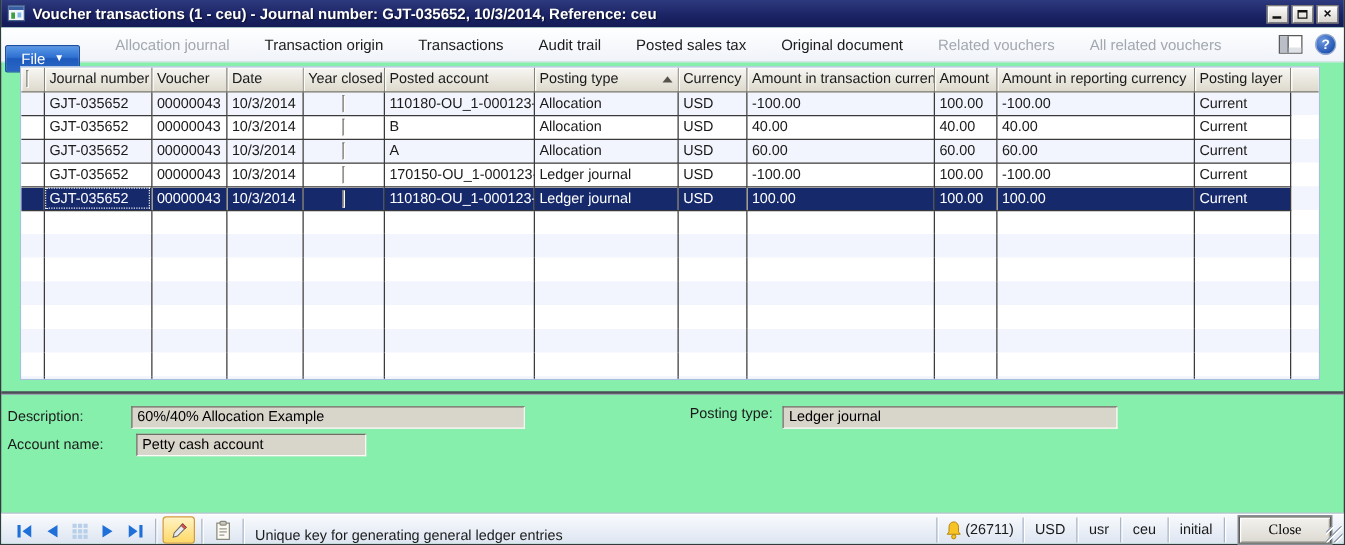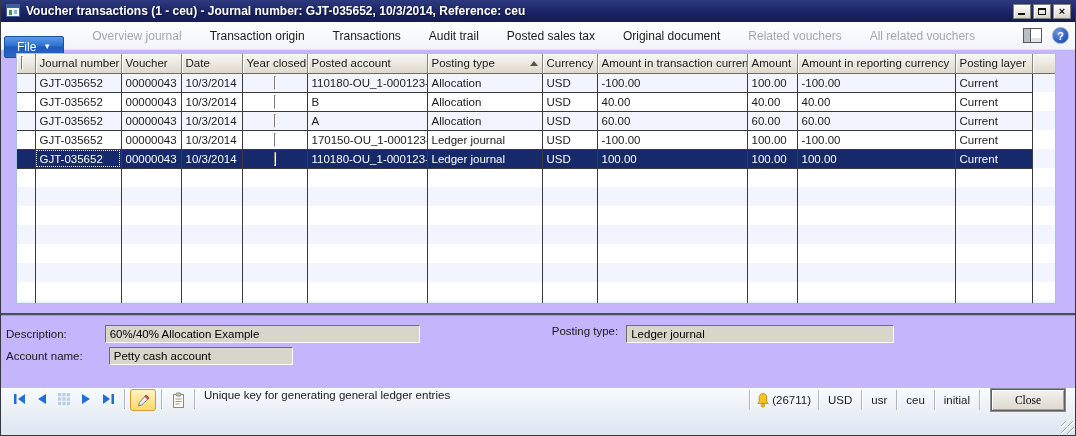--- a/index.html
+++ b/index.html
@@ -1,19 +1,19 @@
 <!DOCTYPE html>
 <html><head>
 <meta charset="utf-8">
 <style>
   * { box-sizing: border-box; margin: 0; padding: 0; }
   html,body { width:1076px; height:436px; overflow:hidden; }
   body { font-family:"Liberation Sans", sans-serif; font-size:11.5px; color:#1a1a1a; background:#eaf1fb; }
 
-  .window { width:1076px; height:436px; border:1px solid #35383f; border-top:0; display:flex; flex-direction:column; background:#c4b5fd; }
+  .window { width:1076px; height:436px; border:1px solid #35383f; border-top:0; display:flex; flex-direction:column; background:#86efac; }
 
   
   .titlebar { height:22px; background:linear-gradient(180deg,#2e3a7e 0%, #1b2465 55%, #141b55 100%); display:flex; align-items:center; padding:0 4px 0 5px; flex:0 0 auto; }
   .titlebar .app-icon { width:15px; height:14px; margin-right:5px; flex:0 0 auto; }
   .titlebar .title { color:#fff; font-weight:bold; font-size:12px; text-shadow:1px 1px 1px #00000088; white-space:nowrap; overflow:hidden; flex:1 1 auto; }
   .winbtns { display:flex; gap:2px; flex:0 0 auto; }
   .winbtn { width:18px; height:15px; background:linear-gradient(180deg,#fdfdfc,#d8d5cd); border:1px solid #7f7d76; box-shadow:inset 1px 1px 0 #ffffff; display:flex; align-items:center; justify-content:center; font-size:11px; font-weight:bold; color:#111; position:relative; cursor:default; }
   .winbtn .minbar { position:absolute; left:4px; bottom:3px; width:7px; height:2px; background:#111; }
   .winbtn .maxbox { width:8px; height:7px; border:1px solid #111; border-top:2px solid #111; }
 
@@ -64,21 +64,21 @@
   .fields { flex:0 0 auto; padding:9px 0 0 5px; height:58px; position:relative; }
   .frow { display:flex; align-items:center; margin-bottom:4px; }
   .flabel { display:inline-block; }
   .fld { height:18px; background:#d8d5cb; border:1px solid; border-color:#6f6d66 #fbfbf8 #fbfbf8 #6f6d66; box-shadow:0 0 0 1px #9b9density inset; font-family:"Liberation Sans", sans-serif; font-size:11.5px; color:#000; padding:1px 4px; }
   #fld-desc { width:315px; margin-left:38px; }
   #fld-acct { width:184px; margin-left:26px; }
   #fld-ptype { width:268px; margin-left:8px; }
   .ptype-group { margin-left:132px; display:flex; align-items:flex-start; }
 
   
-  .statusbar { margin-top:auto; height:47px; background:linear-gradient(180deg,#f8fafd,#dde5f1); border-top:1px solid #ffffff; box-shadow:0 -1px 0 #b9c2d0; display:flex; align-items:flex-start; padding:0 2px 0 8px; flex:0 0 auto; position:relative; }
+  .statusbar { margin-top:auto; height:24px; background:linear-gradient(180deg,#f8fafd,#dde5f1); border-top:1px solid #ffffff; box-shadow:0 -1px 0 #b9c2d0; display:flex; align-items:flex-end; padding:0 2px 0 8px; flex:0 0 auto; position:relative; }
   .navbtn { width:22px; height:20px; display:flex; align-items:center; justify-content:center; }
   .sep { width:1px; height:20px; background:#aab6c6; box-shadow:1px 0 0 #fff; margin:0 5px; flex:0 0 auto; }
   .editbtn { width:26px; height:22px; border:1px solid #d79b36; border-radius:3px; background:linear-gradient(180deg,#fff3c4,#ffd967); display:flex; align-items:center; justify-content:center; }
   .clipbtn { width:22px; height:22px; display:flex; align-items:center; justify-content:center; }
   .hint { margin-left:4px; white-space:nowrap; }
   .sright { margin-left:auto; display:flex; align-items:center; }
   .scount { margin:0 2px 0 1px; }
   .sitem { padding:0 4px; }
   .close-btn { width:74px; height:22px; margin:0 8px 0 6px; background:linear-gradient(180deg,#f3f2ee,#dcd9d1); border:1px solid #5f5d57; box-shadow:inset 1px 1px 0 #fff, inset -1px -1px 0 #a7a49c, 0 0 0 1px #8a8e96; font-family:Liberation Serif, serif; font-size:11.5px; color:#000; }
   .grip { position:absolute; right:1px; bottom:1px; width:13px; height:13px; background:repeating-linear-gradient(135deg, transparent 0 3px, #9aa4b4 3px 4px, #ffffff 4px 5px); }
@@ -108,21 +108,21 @@
       <span class="winbtn">×</span>
     </div>
   </div>
 
   <div class="menubar">
     <button class="file-btn">
       <span>File</span>
       <span class="caret">▼</span>
     </button>
     <div class="menu-items" id="menu-items">
-        <span class="menu-item disabled">Overview journal</span>
+        <span class="menu-item disabled">Allocation journal</span>
         <span class="menu-item">Transaction origin</span>
         <span class="menu-item">Transactions</span>
         <span class="menu-item">Audit trail</span>
         <span class="menu-item">Posted sales tax</span>
         <span class="menu-item">Original document</span>
         <span class="menu-item disabled">Related vouchers</span>
         <span class="menu-item disabled">All related vouchers</span>
       </div>
     <div class="menu-right">
       <span class="pane-icon"></span>

